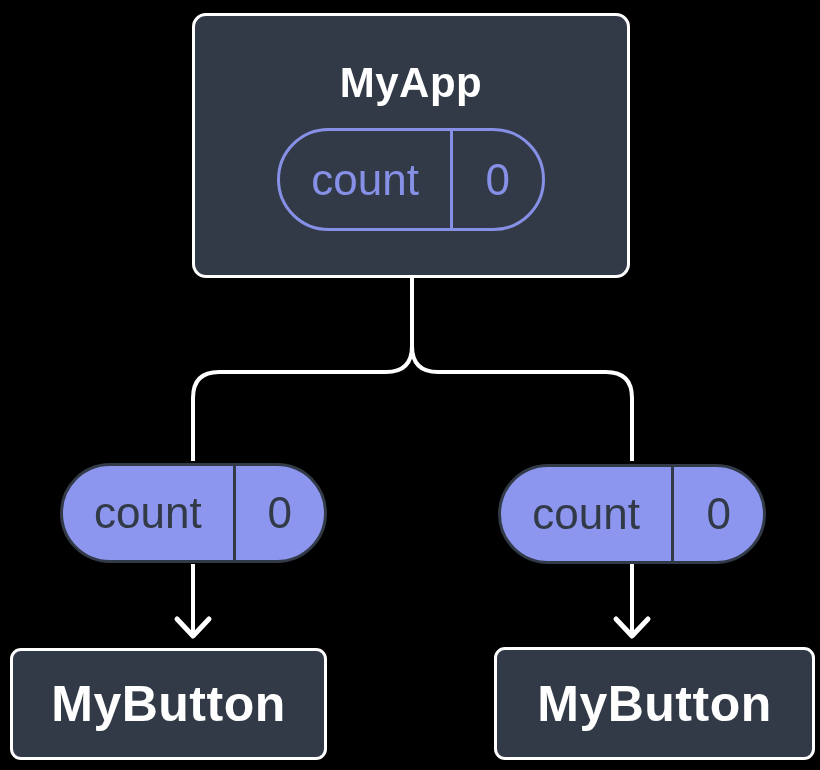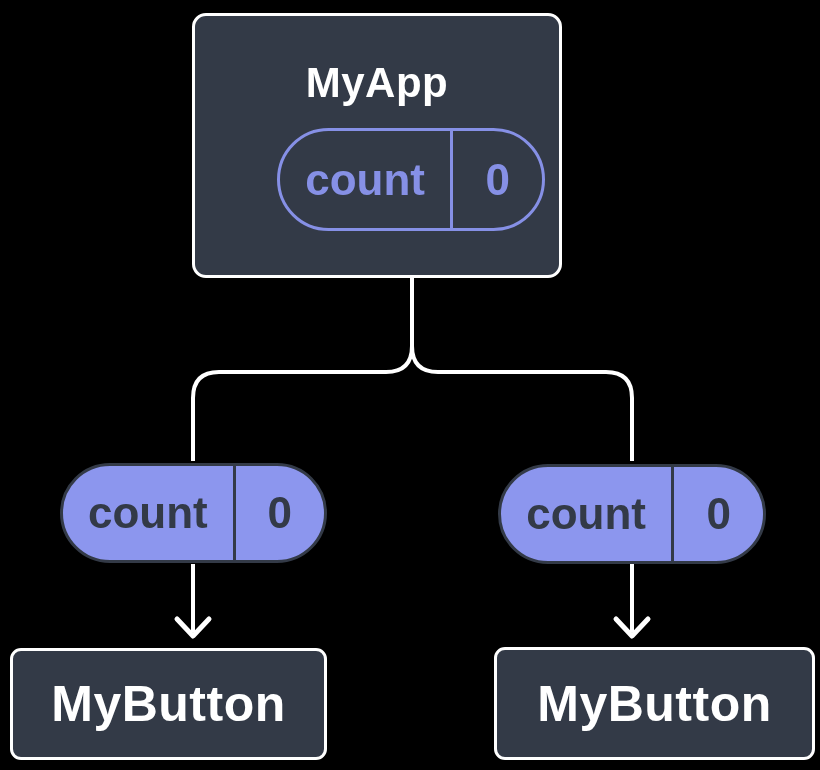--- a/index.html
+++ b/index.html
@@ -24,21 +24,21 @@
   .card {
     position: absolute;
     box-sizing: border-box;
     background: #333A47;
     border: 3px solid #FFFFFF;
     z-index: 2;
   }
   .card-root {
     left: 192px;
     top: 13px;
-    width: 370px;
+    width: 438px;
     height: 265px;
     border-radius: 14px;
   }
   .card-root-title {
     position: absolute;
     left: 0;
     right: 0;
     top: 46px;
     text-align: center;
     color: #FFFFFF;
@@ -59,21 +59,21 @@
   }
   .card-btn-left  { left: 10px;  top: 648px; width: 317px; height: 112px; }
   .card-btn-right { left: 494px; top: 647px; width: 321px; height: 113px; }
 
   .pill {
     position: absolute;
     box-sizing: border-box;
     display: flex;
     z-index: 3;
     font-size: 44px;
-    font-weight: 700;
+    font-weight: 400;
   }
   .pill .seg {
     display: flex;
     align-items: center;
     justify-content: center;
   }
   .pill .seg-name { flex: 0 0 65%; }
   .pill .seg-value { flex: 1 1 auto; }
 
   .pill-outline {

